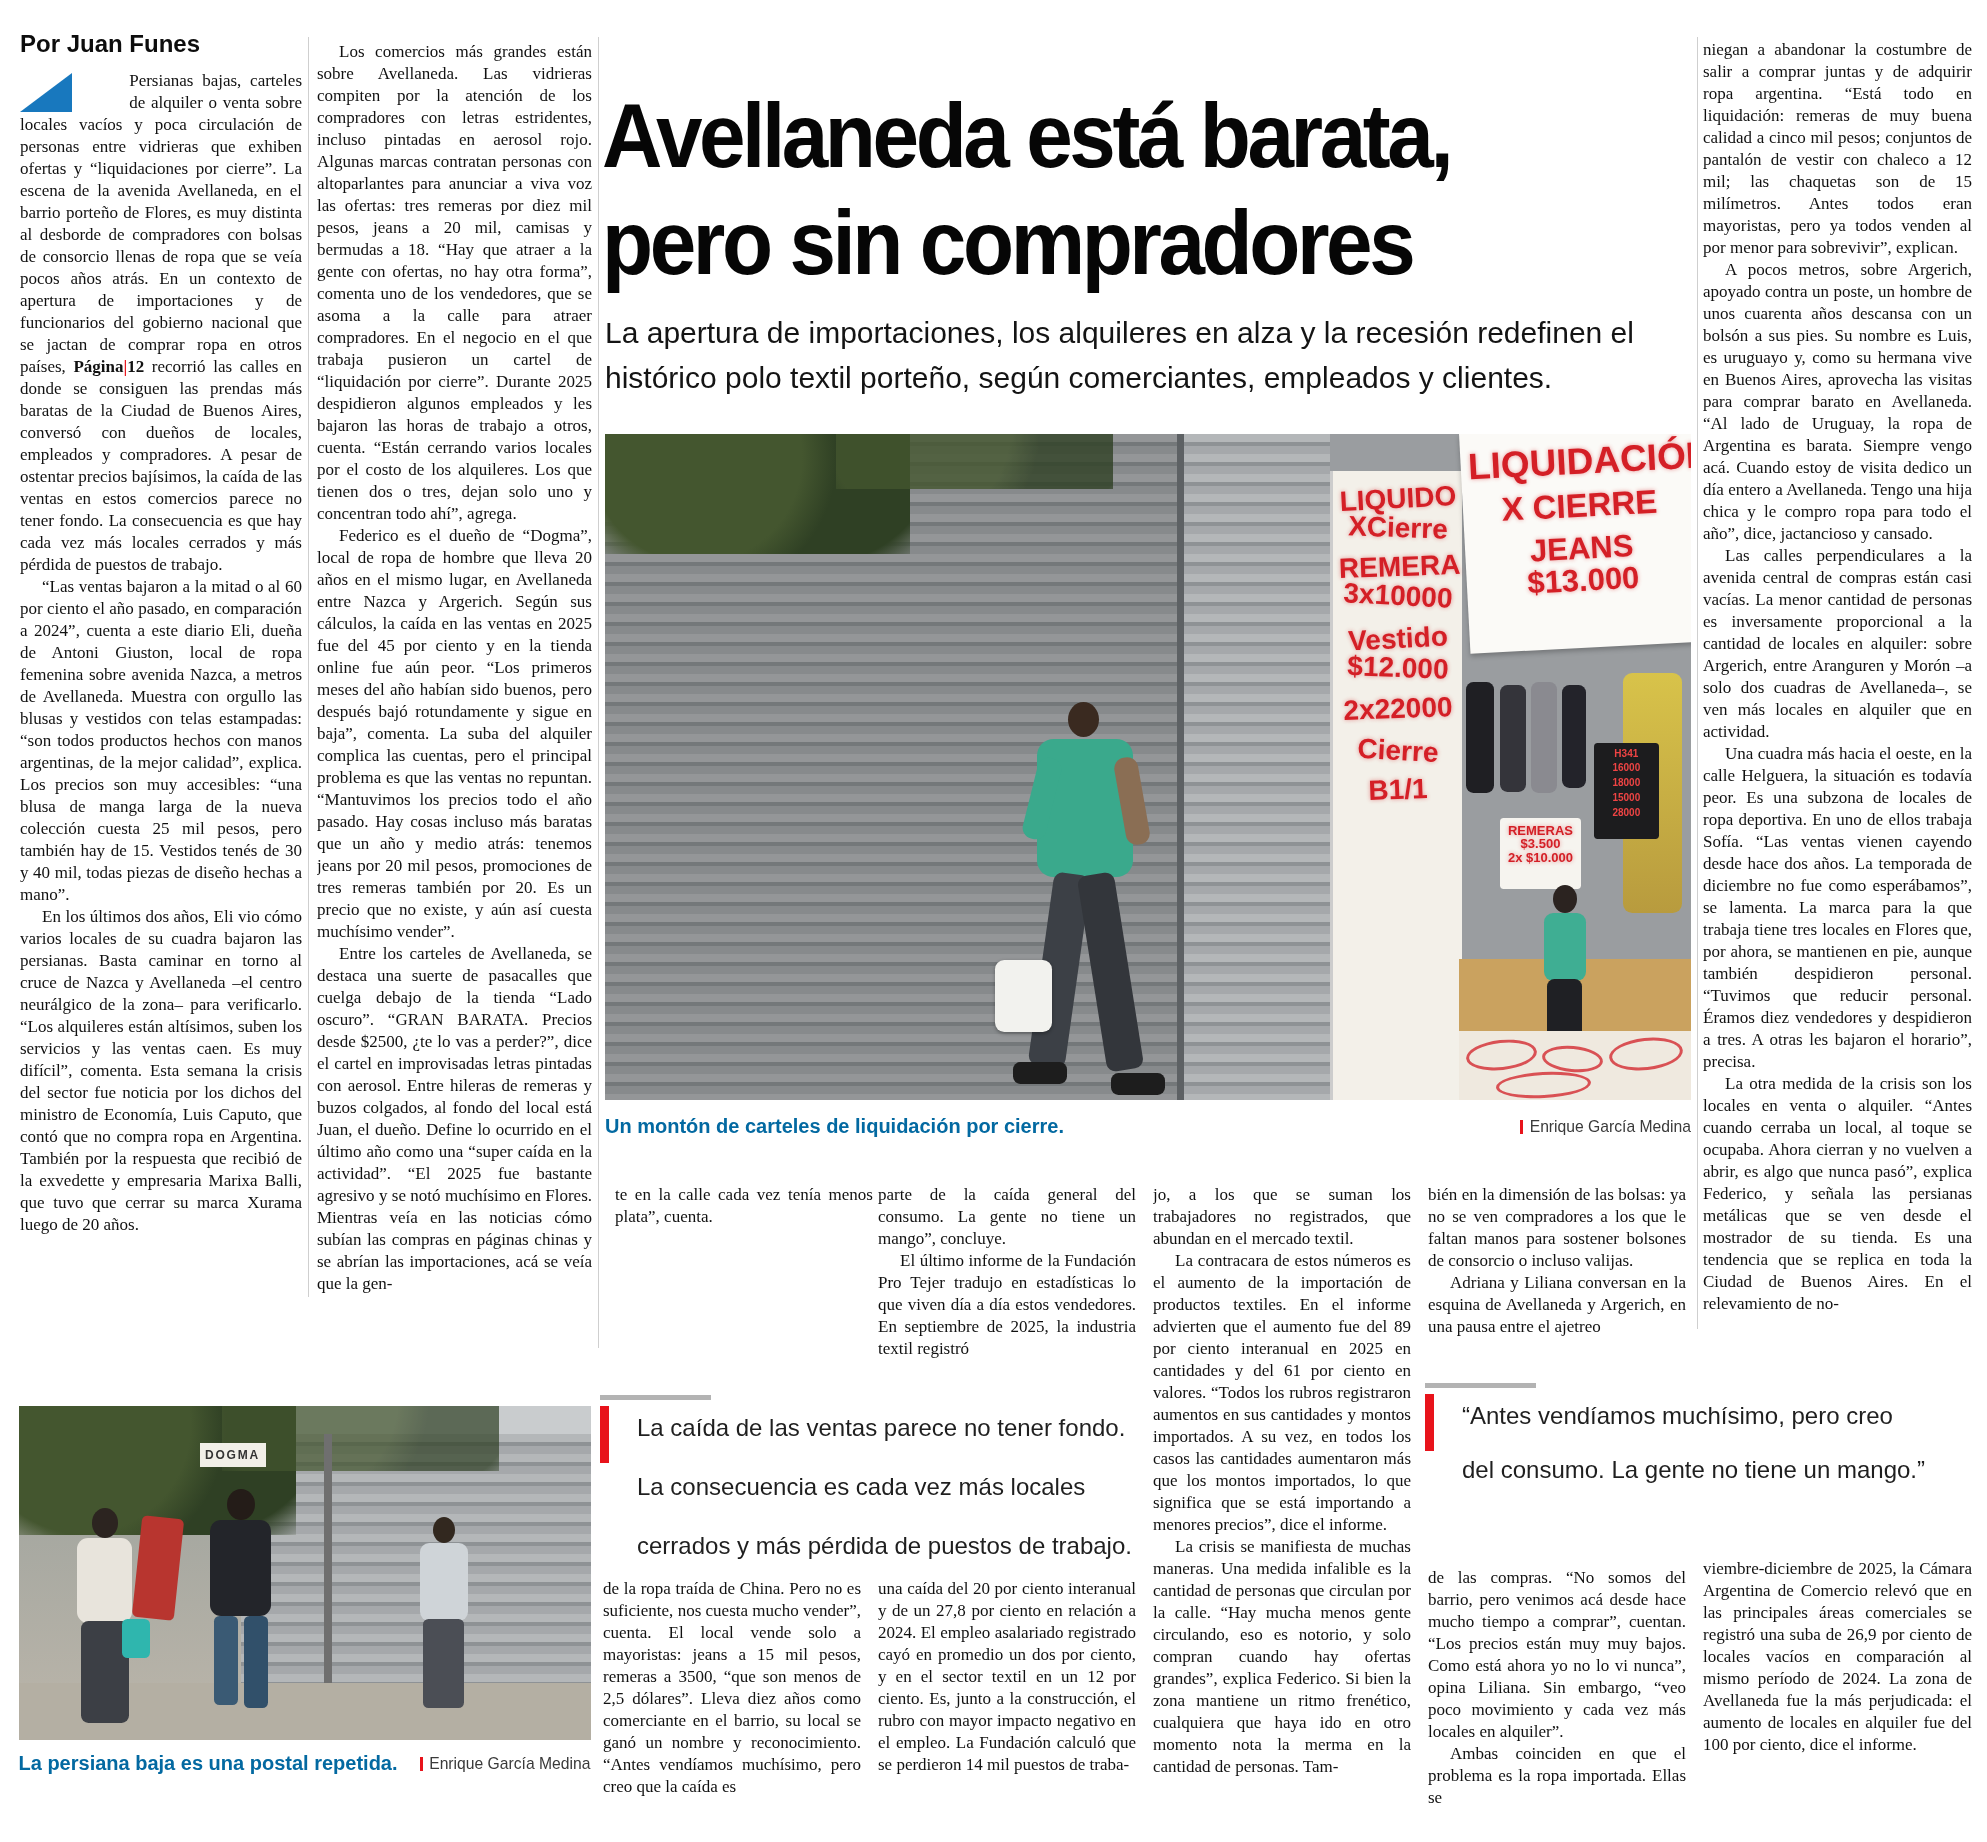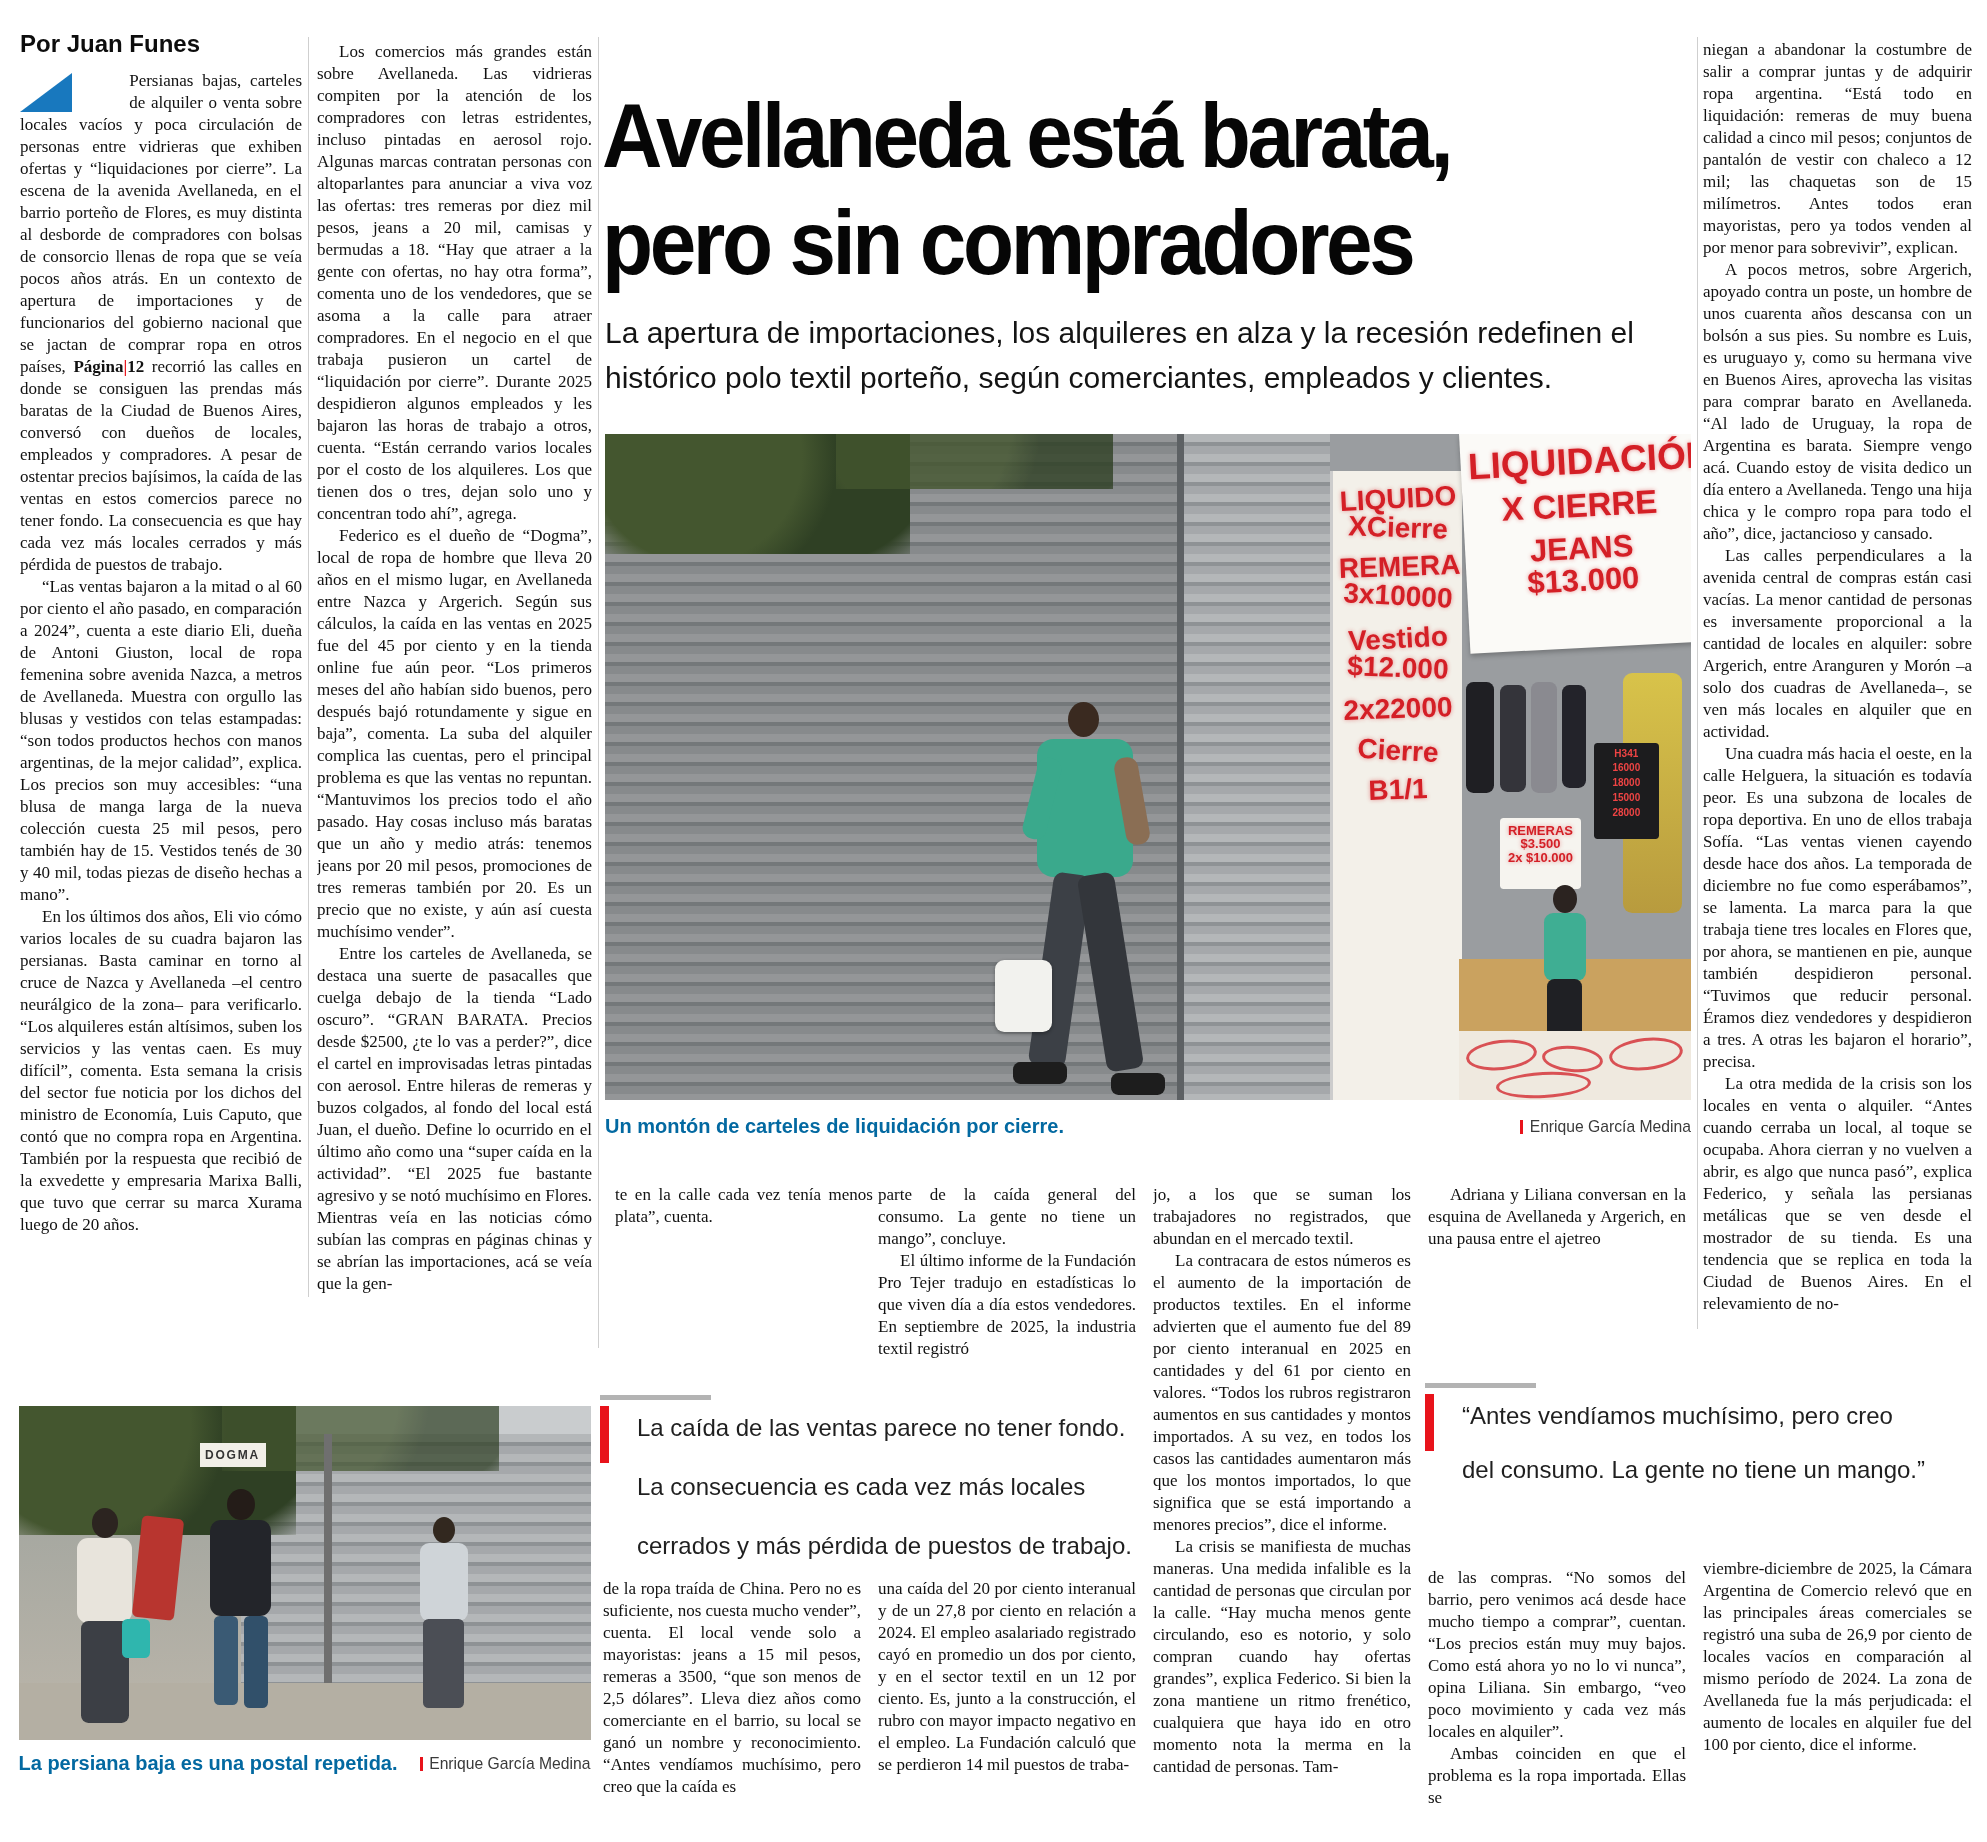--- a/index.html
+++ b/index.html
@@ -176,20 +176,21 @@
   <div class="bodycol" style="left:878px;top:1184px;width:258px;height:198px;">
     <p>parte de la caída general del consumo. La gente no tiene un mango”, concluye.</p>
     <p class="ind">El último informe de la Fundación Pro Tejer tradujo en estadísticas lo que viven día a día estos vendedores. En septiembre de 2025, la industria textil registró</p>
   </div>
   <div class="bodycol" style="left:1153px;top:1184px;width:258px;height:657px;">
     <p>jo, a los que se suman los trabajadores no registrados, que abundan en el mercado textil.</p>
     <p class="ind">La contracara de estos números es el aumento de la importación de productos textiles. En el informe advierten que el aumento fue del 89 por ciento interanual en 2025 en cantidades y del 61 por ciento en valores. “Todos los rubros registraron aumentos en sus cantidades y montos importados. A su vez, en todos los casos las cantidades aumentaron más que los montos importados, lo que significa que se está importando a menores precios”, dice el informe.</p>
     <p class="ind">La crisis se manifiesta de muchas maneras. Una medida infalible es la cantidad de personas que circulan por la calle. “Hay mucha menos gente circulando, eso es notorio, y solo compran cuando hay ofertas grandes”, explica Federico. Si bien la zona mantiene un ritmo frenético, cualquiera que haya ido en otro momento nota la merma en la cantidad de personas. Tam-</p>
   </div>
   <div class="bodycol" style="left:1428px;top:1184px;width:258px;height:196px;">
+    <p>bién en la dimensión de las bolsas: ya no se ven compradores a los que le faltan manos para sostener bolsones de consorcio o incluso valijas.</p>
     <p class="ind">Adriana y Liliana conversan en la esquina de Avellaneda y Argerich, en una pausa entre el ajetreo</p>
   </div>
 
   <div class="pullquote" style="left:600px;top:1395px;">
     <div class="pq-rule"></div>
     <div class="pq-bar"></div>
     <div class="pq-lines">
       <div>La caída de las ventas parece no tener fondo.</div>
       <div>La consecuencia es cada vez más locales</div>
       <div>cerrados y más pérdida de puestos de trabajo.</div>

